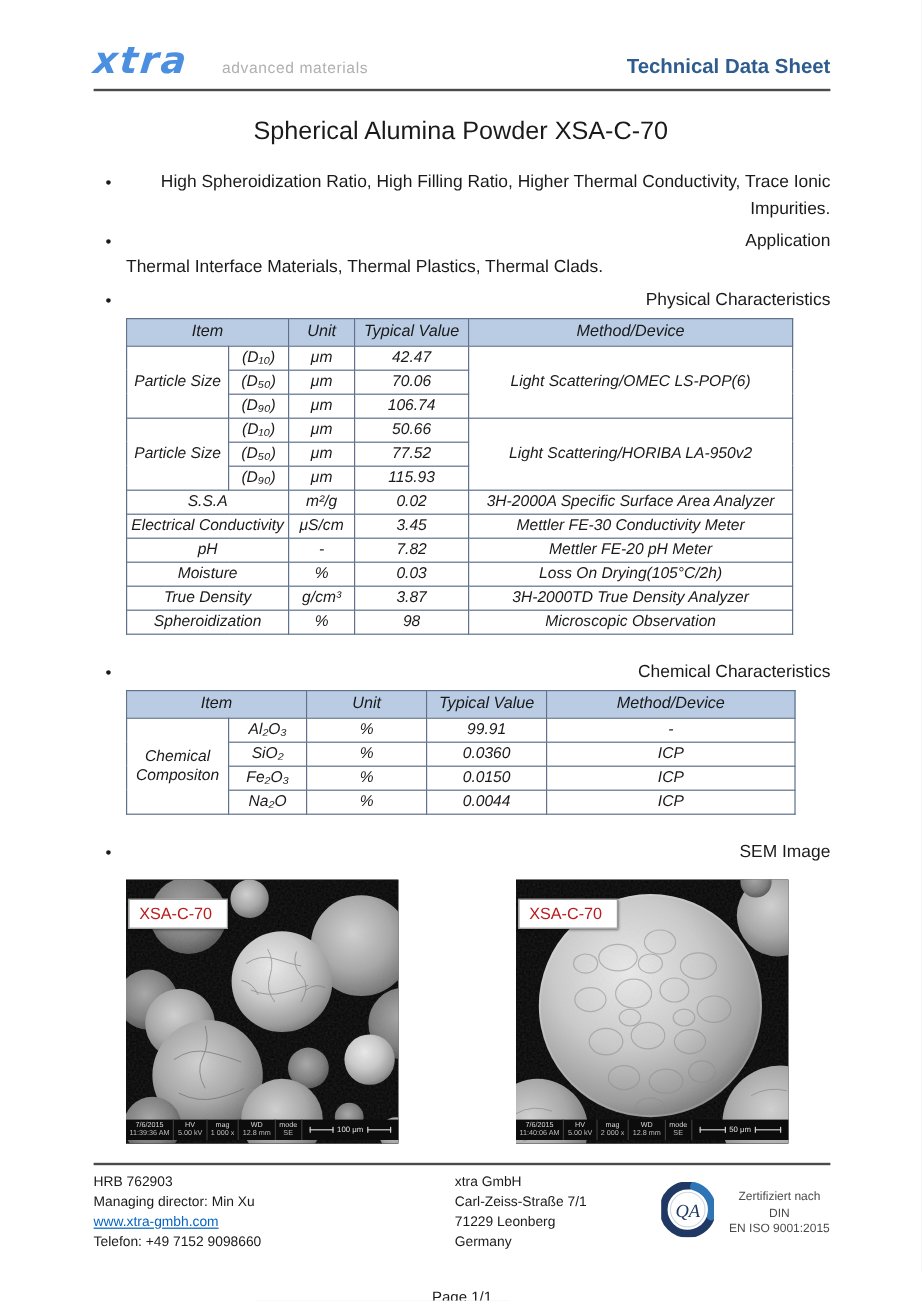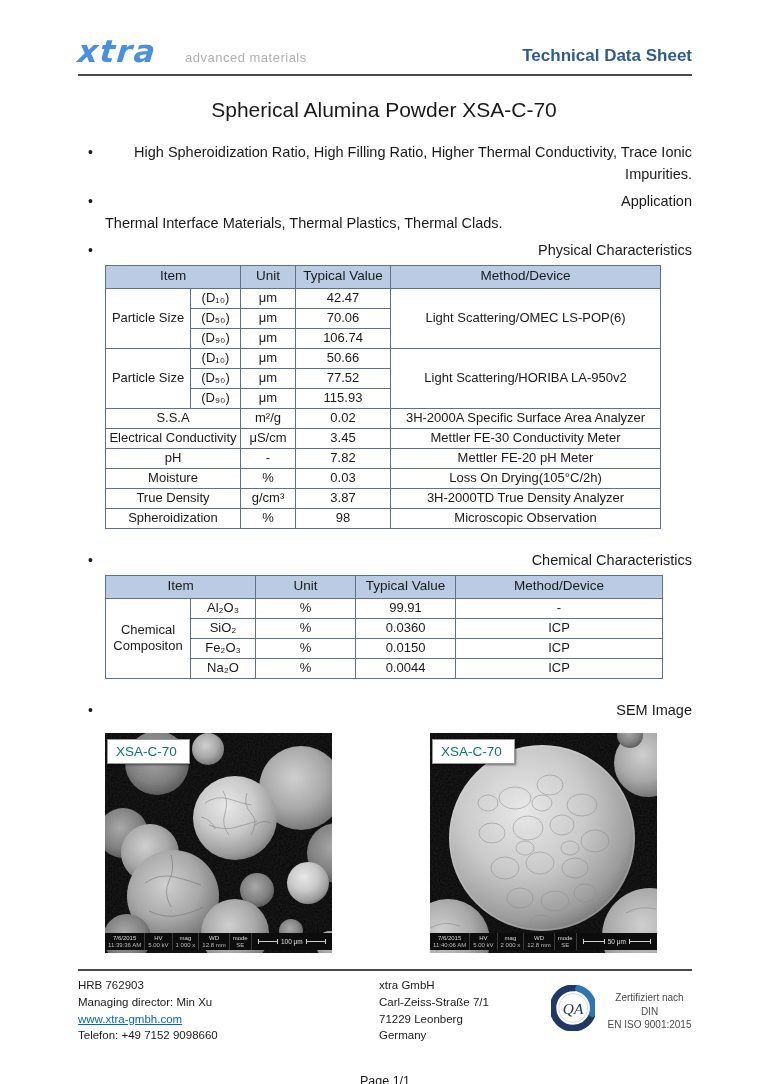--- a/index.html
+++ b/index.html
@@ -28,39 +28,39 @@
   .content { padding:0 76px 0 78px; }
   .bullets { margin-top:20px; font-size:14.5px; }
   .bullet-row { display:flex; margin-bottom:5px; }
   .bullet-dot { width:17px; margin-left:10px; font-size:14px; line-height:1.5; }
   .bullet-body { flex:1; line-height:1.5;text-align:right; }
   .sub-line { margin-left:27px; line-height:1.5; margin-bottom:5px; }
 
   
   table.data {
     border-collapse:collapse; margin:3px 0 0 27px; font-size:13px;
-    text-align:center; table-layout:fixed;
+    text-align:center; table-layout:fixed;font-style:italic;
   }
   table.data td, table.data th {
     border:1px solid #5f718c; padding:1px 3px; height:20px; vertical-align:middle;
     font-weight:normal; line-height:1.25;
   }
   table.data tr.head td { background:#b9cce4; height:23px; font-size:13.5px; }
   .tbl-phys { width:555px; }
   .tbl-chem { width:557px; }
   .spacer-lg { height:21px; }
 
   
   .sem-wrap { display:flex; margin:12px 0 0 27px; gap:98px; }
   .sem-box { position:relative; width:227px; height:220px; background:#000; }
   .sem-box svg { display:block; }
   .sem-label {
-    position:absolute; top:6px; left:2px; background:#fff; border:1px solid #9a9a9a;
+    position:absolute; top:16px; left:2px; background:#fff; border:1px solid #9a9a9a;
     box-shadow:1px 1px 2px rgba(0,0,0,.5); padding:4px 12px 4px 8px; font-size:13.5px;
-    color:#0f766e;
+    color:#b91c1c;
   }
   .sem-meta {
     position:absolute; left:0; right:0; bottom:3px; height:17px; background:#0c0c0c;
     display:flex; align-items:stretch; color:#c9c9c9; font-size:6px; line-height:1.2;
   }
   .meta-col { display:flex; flex-direction:column; justify-content:center; align-items:center; padding:0 3px; border-right:1px solid #3a3a3a; white-space:nowrap; }
   .meta-col .lab { color:#d8d8d8; }
   .meta-col .val { color:#bdbdbd; }
   .meta-scale { flex:1; display:flex; align-items:center; gap:3px; padding:0 6px; }
   .scale-line { flex:1; height:1px; background:#cfcfcf; position:relative; }

